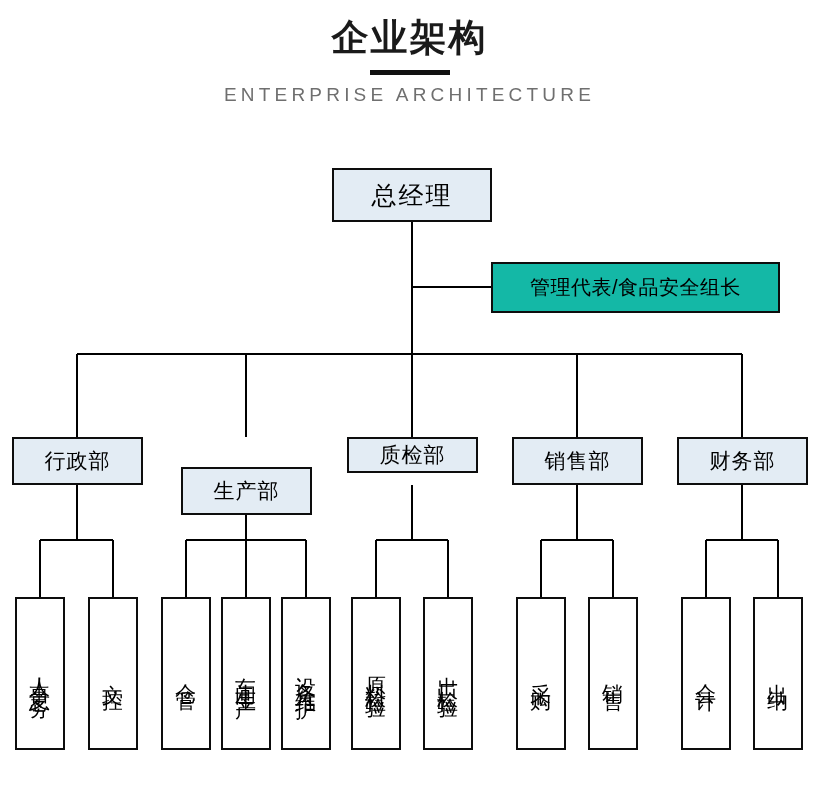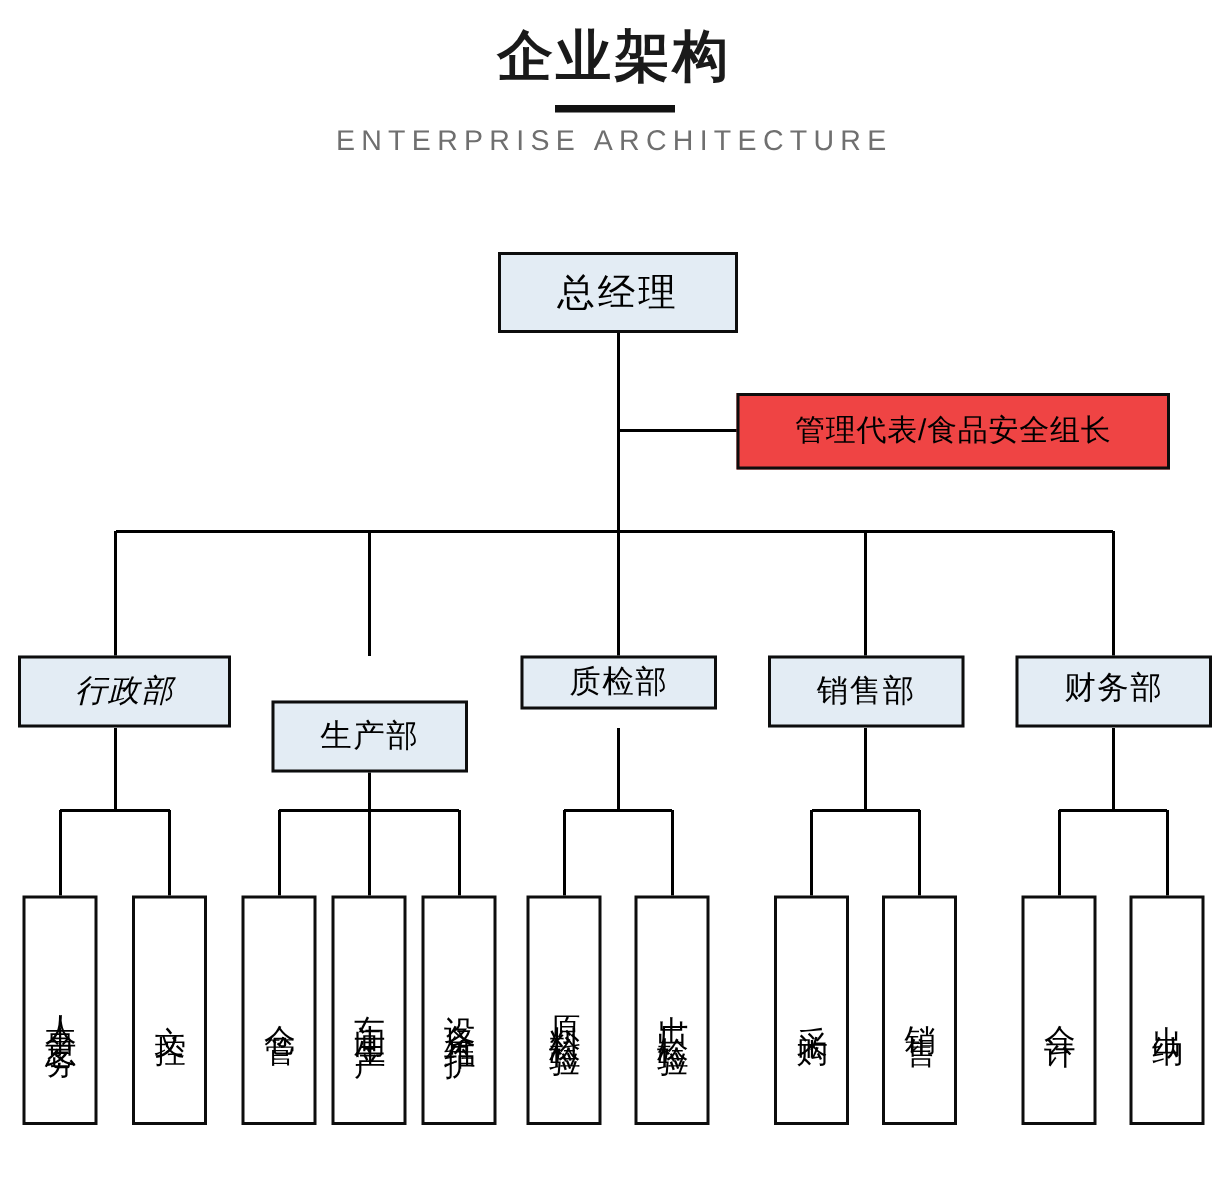--- a/index.html
+++ b/index.html
@@ -96,21 +96,21 @@
     background: #e3ecf4;
     font-size: 21px;
     letter-spacing: 1px;
   }
   .node.root {
     background: #e3ecf4;
     font-size: 25px;
     letter-spacing: 2px;
   }
   .node.staff {
-    background: #ef4444;
+    background: #14b8a6;
     font-size: 20px;
     letter-spacing: 0.5px;
   }
   .node.leaf {
     background: #ffffff;
     border-width: 2px;
     font-size: 21px;
   }
   .node.leaf .vtext {
     writing-mode: vertical-rl;
@@ -175,33 +175,33 @@
     </svg>
 
     <div class="node root" style="left:332px; top:168px; width:160px; height:54px;">
       <span>总经理</span>
     </div>
 
     <div class="node staff" style="left:491px; top:262px; width:289px; height:51px;">
       <span>管理代表/食品安全组长</span>
     </div>
 
-    <div class="node dept" style="left:12px; top:437px; width:142px; height:48px;font-style:italic;">
+    <div class="node dept" style="left:12px; top:437px; width:131px; height:48px;">
       <span>行政部</span>
     </div>
     <div class="node dept" style="left:181px; top:437px; width:131px; height:48px;margin-top:30px;">
       <span>生产部</span>
     </div>
     <div class="node dept" style="left:347px; top:437px; width:131px; height:36px;">
       <span>质检部</span>
     </div>
     <div class="node dept" style="left:512px; top:437px; width:131px; height:48px;text-align:right;">
       <span>销售部</span>
     </div>
-    <div class="node dept" style="left:677px; top:437px; width:131px; height:48px;font-family:Liberation Mono, monospace;">
+    <div class="node dept" style="left:677px; top:437px; width:131px; height:48px;">
       <span>财务部</span>
     </div>
 
     <div class="node leaf" style="left:15px; top:597px; width:50px; height:153px;">
       <span class="vtext">人事总务</span>
     </div>
     <div class="node leaf" style="left:88px; top:597px; width:50px; height:153px;">
       <span class="vtext">文控</span>
     </div>
 

